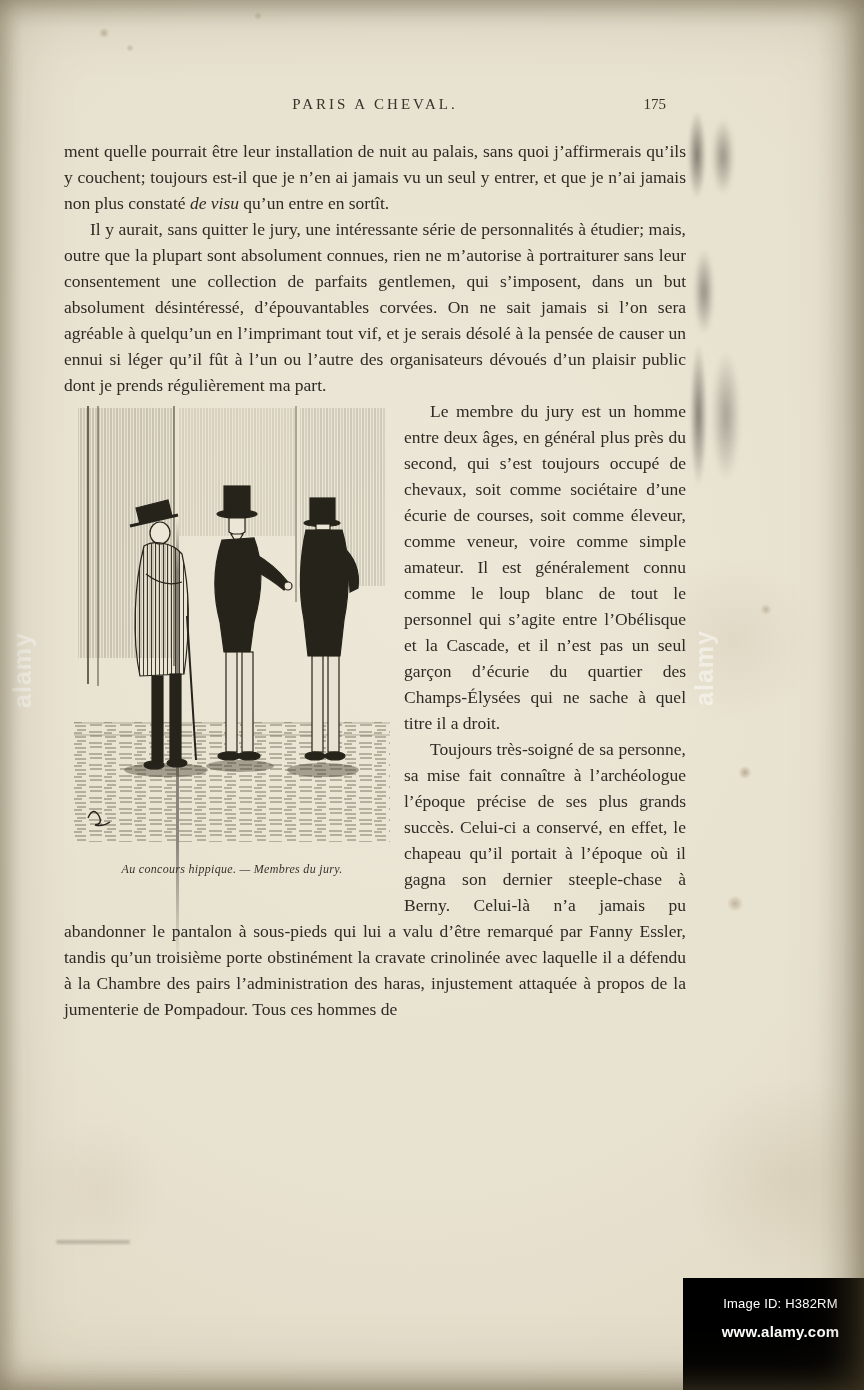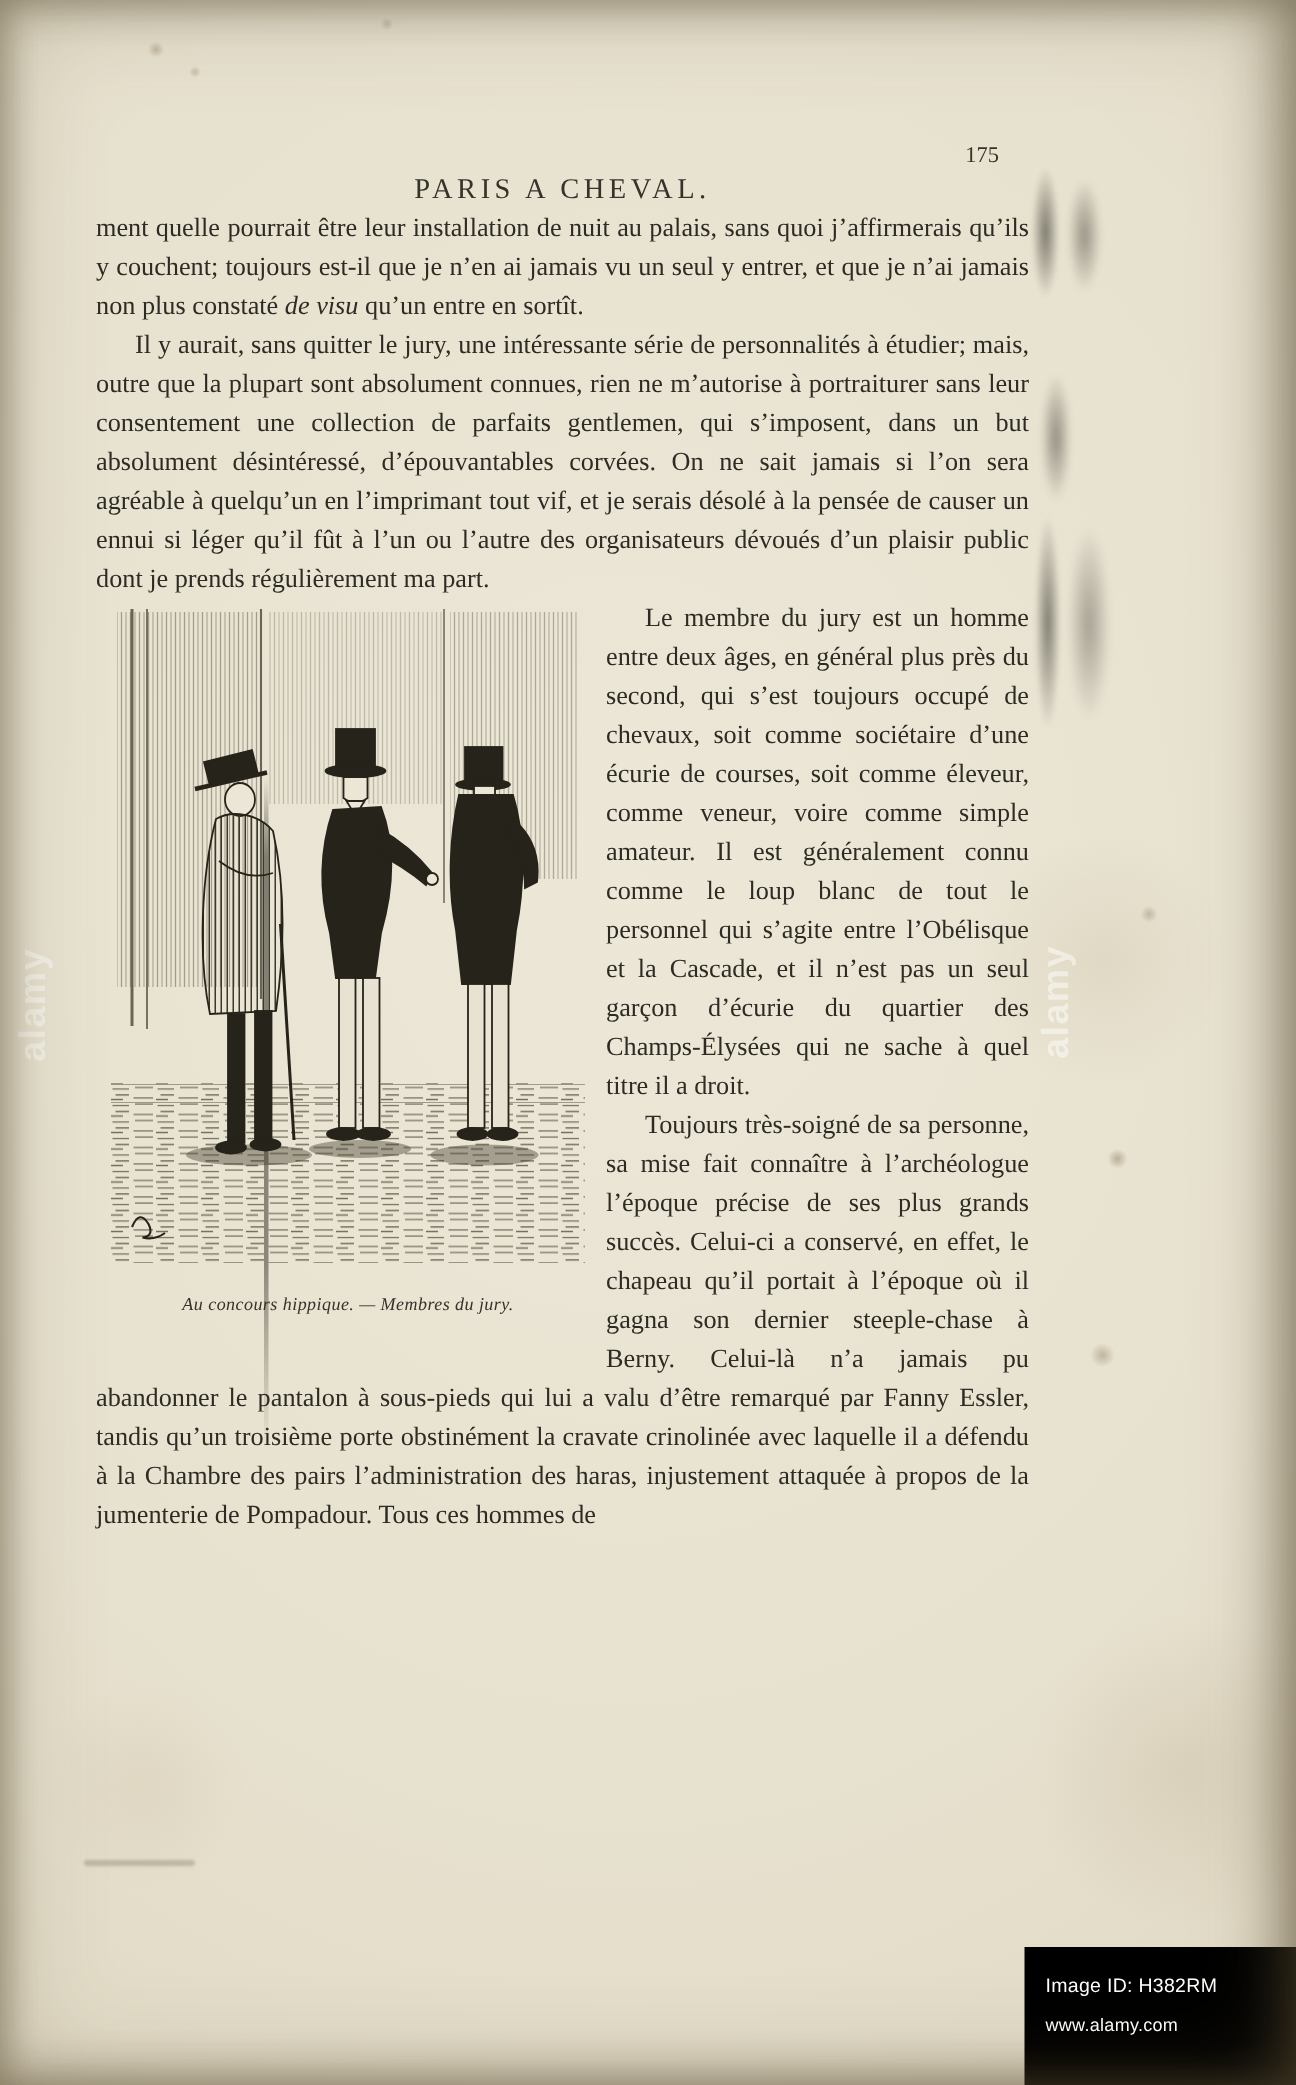--- a/index.html
+++ b/index.html
@@ -24,46 +24,47 @@
       inset 8px 0 18px rgba(95,82,55,0.18),
       inset 0 -12px 26px rgba(95,82,55,0.20),
       inset 0 10px 22px rgba(95,82,55,0.14);
   }
 
   .content { position:absolute; left:64px; top:96px; width:622px; }
 
   .page-header { position:relative; height:22px; margin-bottom:20px; }
   .running-title {
     position:absolute; left:50%; transform:translateX(-50%);
-    font-size:19px; letter-spacing:3px; color:#36332a; white-space:nowrap;margin-top:20px;
+    font-size:15px; letter-spacing:3px; color:#36332a; white-space:nowrap;
   }
   .page-number { position:absolute; right:20px; top:0; font-size:15px; color:#36332a; }
 
   .body-text { font-size:17.5px; line-height:26px; text-align:justify; hyphens:auto; }
   .body-text p { margin:0; }
   .body-text p.indent { text-indent:26px; }
   .italic { font-style:italic; }
 
   .illustration {
     float:left; width:316px; margin:6px 14px 26px 10px; text-align:center;
   }
   .illustration svg { display:block; }
   .caption {
     margin-top:20px; font-size:12px; font-style:italic; letter-spacing:0.3px;
     color:#35322a; text-align:center; text-indent:0; line-height:14px;
   }
 
   
   .alamy-box {
-    position:absolute; right:0; bottom:0; width:181px; height:92px;
+    position:absolute; right:0; bottom:0; width:181px; height:112px;
     background:#000; color:#fff; font-family:"Liberation Sans",sans-serif;
     padding:18px 0 0 14px;
+    text-align:center;
   }
   .alamy-id { font-size:13px; letter-spacing:0.2px; margin-bottom:12px; }
-  .alamy-url { font-size:12px; font-weight:normal; letter-spacing:0.2px; }
+  .alamy-url { font-size:15px; font-weight:bold; letter-spacing:0.2px; }
 
   
   .wm {
     position:absolute; writing-mode:vertical-rl; transform:rotate(180deg);
     font-family:"Liberation Sans",sans-serif; font-weight:bold;
     font-size:25px; letter-spacing:1px; color:rgba(255,255,255,0.48);
     pointer-events:none; user-select:none;
   }
   .wm-left { left:8px;  top:632px; }
   .wm-right { left:690px; top:630px; }

